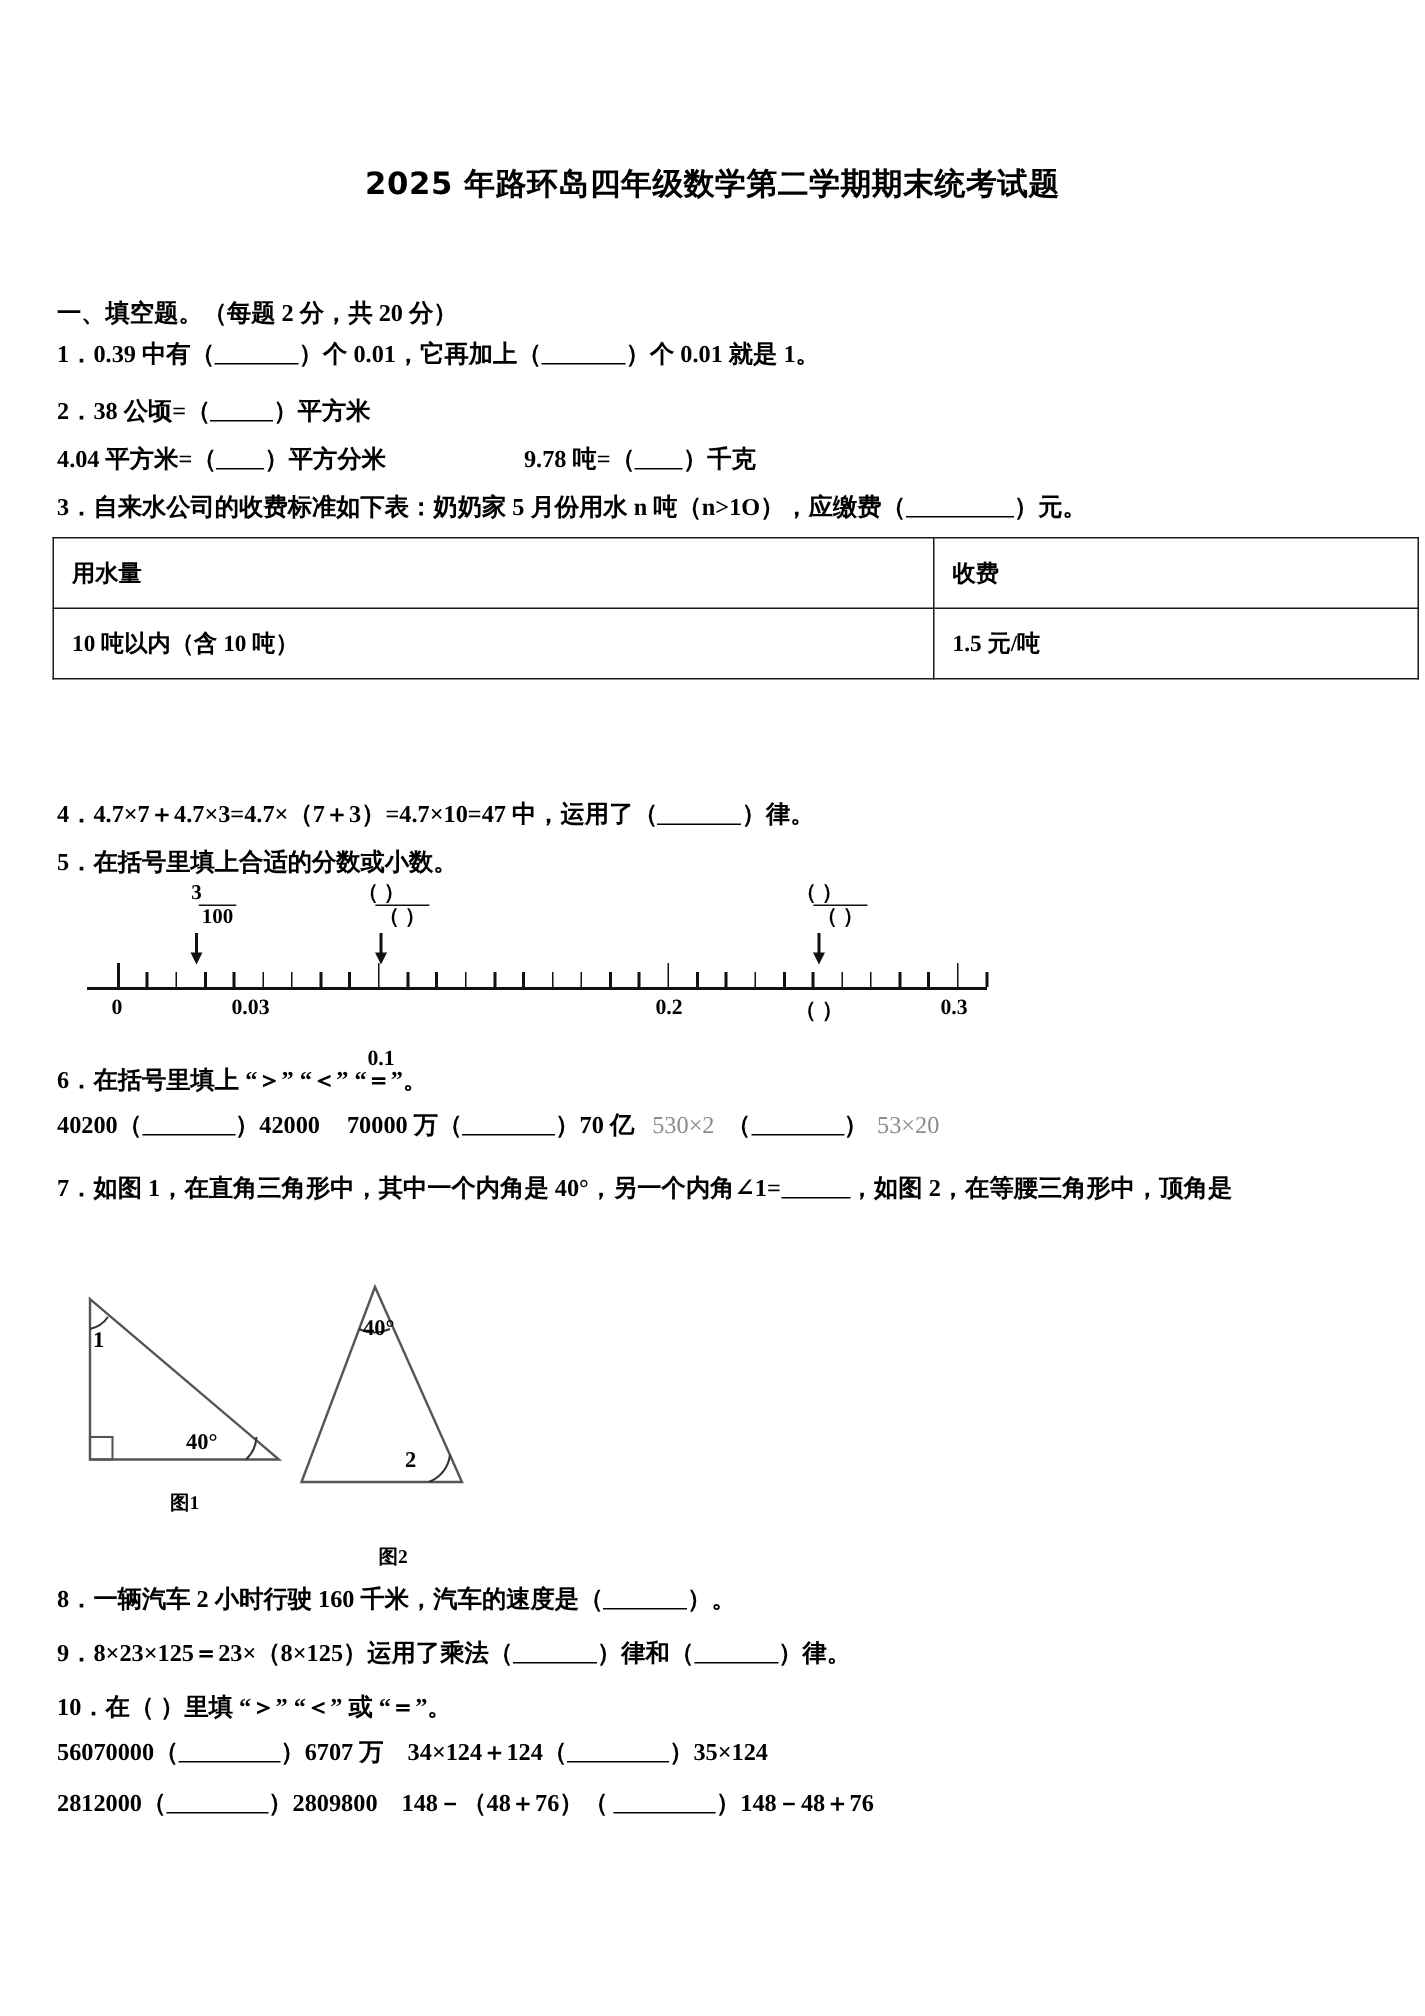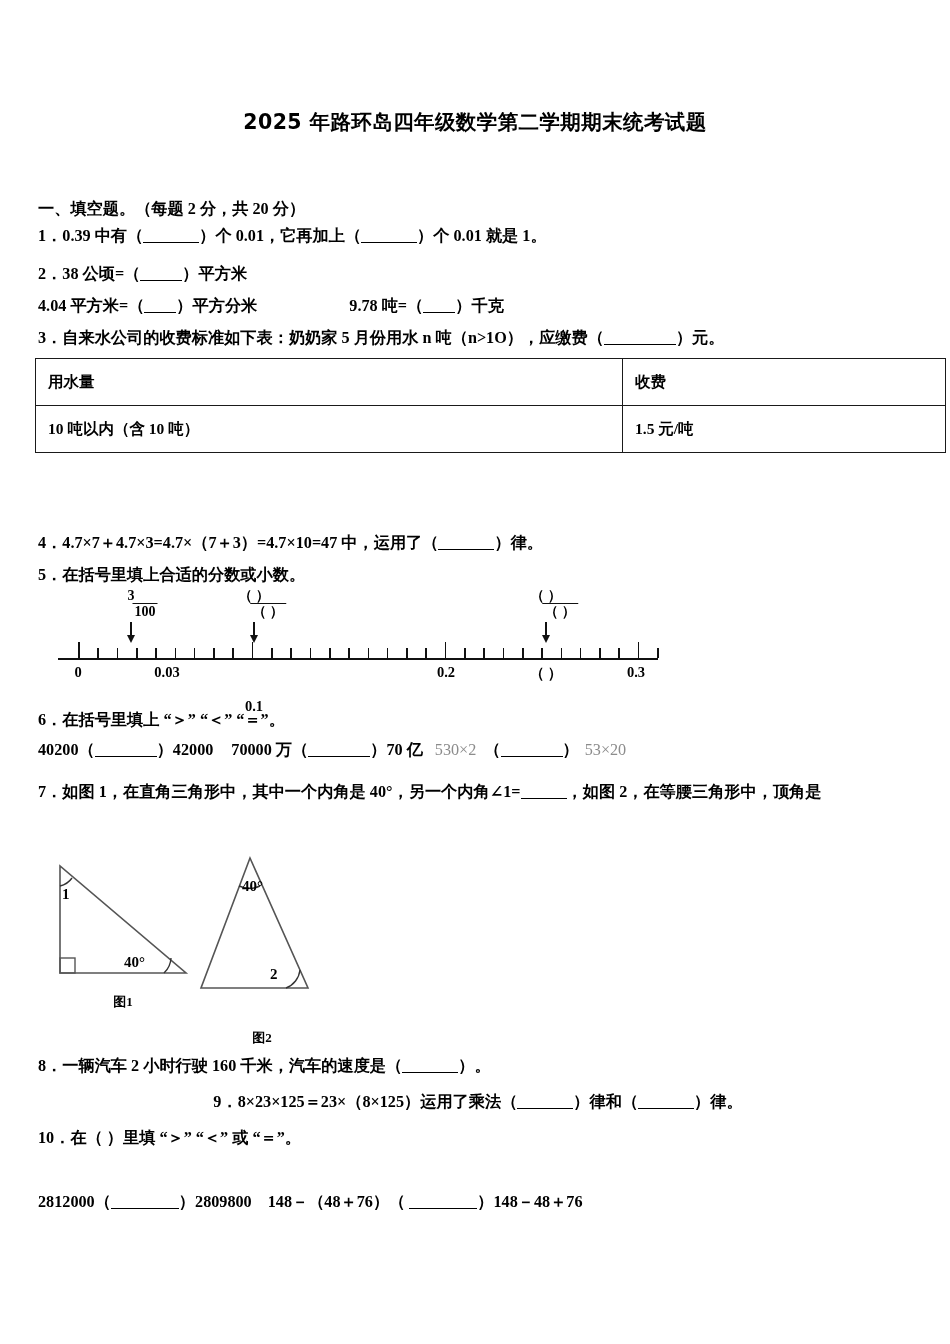--- a/index.html
+++ b/index.html
@@ -313,22 +313,25 @@
     <div style="position:absolute; left:204px; top:30px; font-size:15px; font-weight:bold;">40°</div>
     <div style="position:absolute; left:232px; top:118px; font-size:15px; font-weight:bold;">2</div>
     <div class="fig-cap" style="left:85px; top:145px;">图1</div>
     <div class="fig-cap" style="left:224px; top:145px;margin-top:36px;">图2</div>
   </div>
 
   <div class="body-block line" style="top:1058px;">
     <span>8．一辆汽车 2 小时行驶 160 千米，汽车的速度是（</span><span class="blank-lg"></span><span>）。</span>
   </div>
 
-  <div class="body-block line" style="top:1094px;text-align:center;">
+  <div class="body-block line" style="top:1094px;">
     <span>9．8×23×125＝23×（8×125）运用了乘法（</span><span class="blank-lg"></span><span>）律和（</span><span class="blank-lg"></span><span>）律。</span>
   </div>
 
   <div class="body-block line" style="top:1130px;">10．在（  ）里填 “＞” “＜” 或 “＝”。</div>
+  <div class="body-block line" style="top:1160px;">
+    <span>56070000（</span><span class="blank-lg" style="width:68px;"></span><span>）6707 万</span><span style="display:inline-block;width:16px;"></span><span>34×124＋124（</span><span class="blank-lg" style="width:68px;"></span><span>）35×124</span>
+  </div>
   <div class="body-block line" style="top:1194px;">
     <span>2812000（</span><span class="blank-lg" style="width:68px;"></span><span>）2809800</span><span style="display:inline-block;width:16px;"></span><span>148－（48＋76）（ </span><span class="blank-lg" style="width:68px;"></span><span>）148－48＋76</span>
   </div>
 
 </div>
 
 </body></html>

